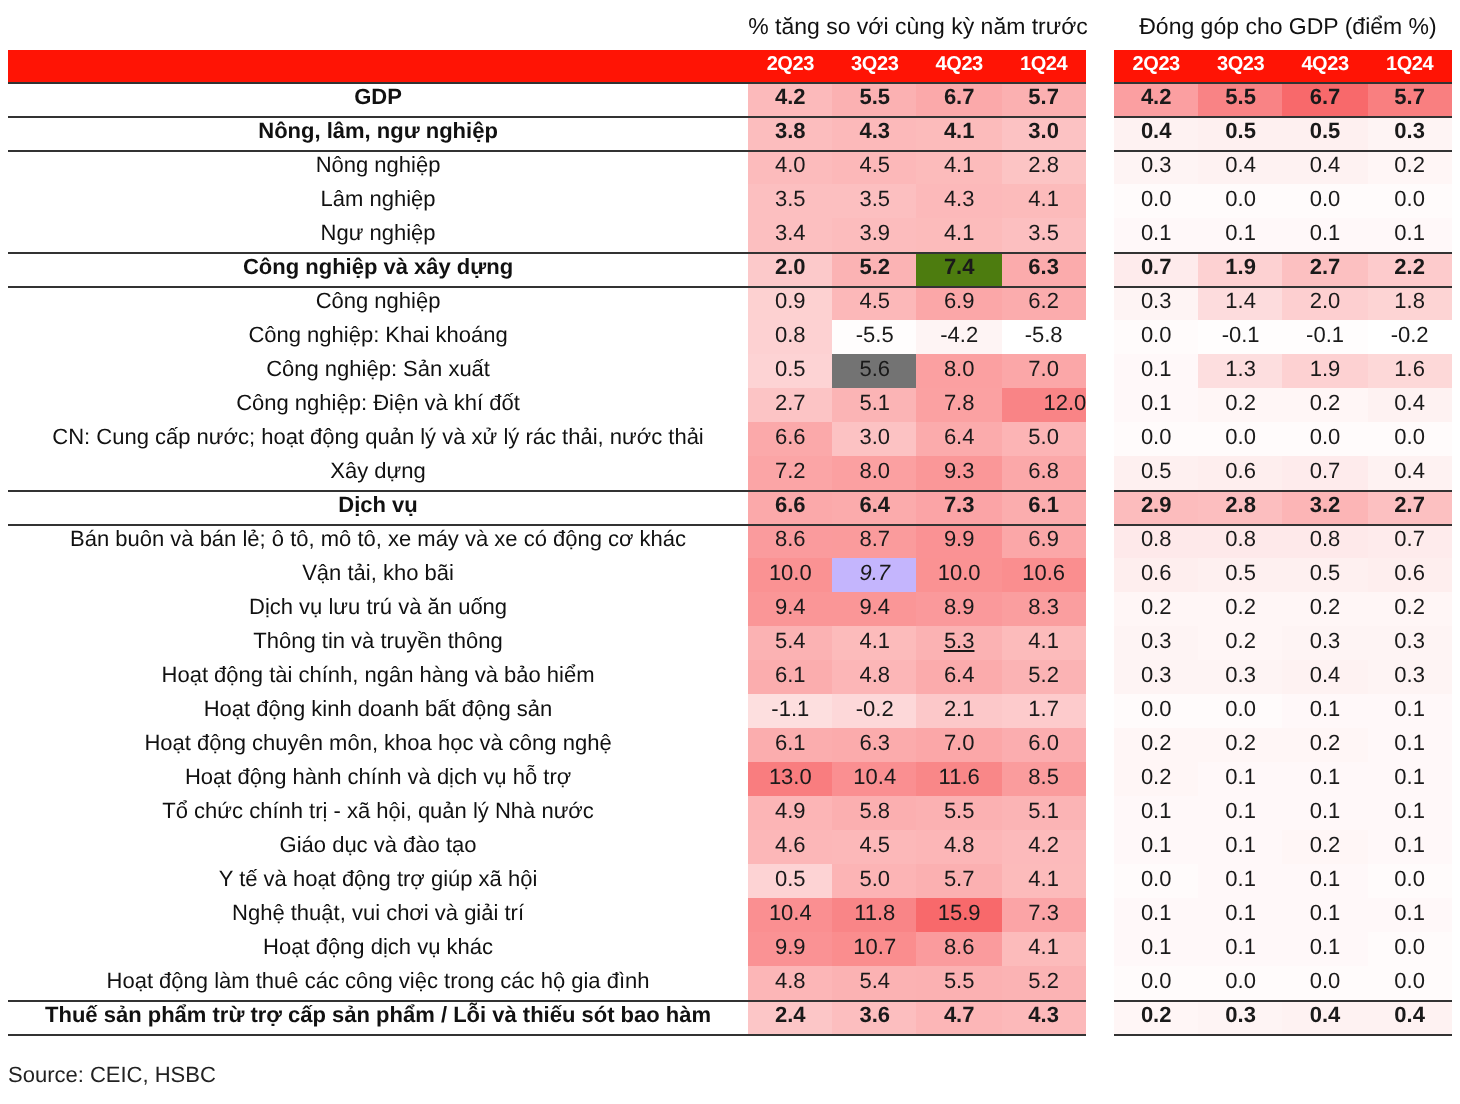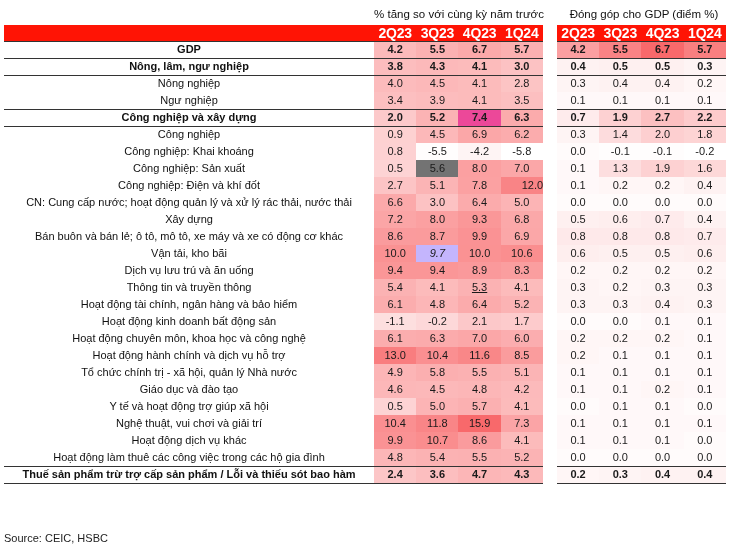--- a/index.html
+++ b/index.html
@@ -52,21 +52,21 @@
   
   col.c-label { width: 368px; }
   col.c-num   { width: 42px;  }
   col.c-gap   { width: 14px;  }
 
   
   tr.hdr td {
     background: #FF1405;
     color: #ffffff;
     font-weight: bold;
-    font-size: 14px;
+    font-size: 10px;
     text-align: center;
     height: 16px;
     letter-spacing: -0.2px;
   }
   tr.hdr td.lbl   { background: #FF1405; }
   tr.hdr td.gapc  { background: #ffffff; }
 
   
   td.lbl {
     text-align: center;
@@ -175,36 +175,48 @@
           <td class="num" style="background: rgb(252, 184, 185);">4.5</td>
           <td class="num" style="background: rgb(252, 187, 187);">4.1</td>
           <td class="num blk-last" style="background: rgb(252, 196, 196);">2.8</td>
           <td class="gapc"></td>
           <td class="num blk-first" style="background: rgb(254, 244, 244);">0.3</td>
           <td class="num" style="background: rgb(254, 242, 242);">0.4</td>
           <td class="num" style="background: rgb(254, 242, 242);">0.4</td>
           <td class="num blk-last" style="background: rgb(255, 246, 246);">0.2</td>
         </tr>
         <tr class="">
+          <td class="lbl">Lâm nghiệp</td>
+          <td class="num blk-first" style="background: rgb(252, 191, 192);">3.5</td>
+          <td class="num" style="background: rgb(252, 191, 192);">3.5</td>
+          <td class="num" style="background: rgb(252, 185, 186);">4.3</td>
+          <td class="num blk-last" style="background: rgb(252, 187, 187);">4.1</td>
+          <td class="gapc"></td>
+          <td class="num blk-first" style="background: rgb(255, 251, 251);">0.0</td>
+          <td class="num" style="background: rgb(255, 251, 251);">0.0</td>
+          <td class="num" style="background: rgb(255, 251, 251);">0.0</td>
+          <td class="num blk-last" style="background: rgb(255, 251, 251);">0.0</td>
+        </tr>
+        <tr class="">
           <td class="lbl">Ngư nghiệp</td>
           <td class="num blk-first" style="background: rgb(252, 191, 192);">3.4</td>
           <td class="num" style="background: rgb(252, 188, 189);">3.9</td>
           <td class="num" style="background: rgb(252, 187, 187);">4.1</td>
           <td class="num blk-last" style="background: rgb(252, 191, 192);">3.5</td>
           <td class="gapc"></td>
           <td class="num blk-first" style="background: rgb(255, 248, 249);">0.1</td>
           <td class="num" style="background: rgb(255, 248, 249);">0.1</td>
           <td class="num" style="background: rgb(255, 248, 249);">0.1</td>
           <td class="num blk-last" style="background: rgb(255, 248, 249);">0.1</td>
         </tr>
         <tr class="bold topline botline">
           <td class="lbl">Công nghiệp và xây dựng</td>
           <td class="num blk-first" style="background: rgb(252, 201, 202);">2.0</td>
           <td class="num" style="background: rgb(251, 179, 180);">5.2</td>
-          <td class="num" style="background: #ec4899; margin-left: 33px;">7.4</td>
+          <td class="num" style="background: #4d7c0f; margin-left: 33px;">7.4</td>
           <td class="num blk-last" style="background: rgb(251, 171, 172);">6.3</td>
           <td class="gapc"></td>
           <td class="num blk-first" style="background: rgb(254, 235, 236);">0.7</td>
           <td class="num" style="background: rgb(253, 209, 210);">1.9</td>
           <td class="num" style="background: rgb(252, 192, 193);">2.7</td>
           <td class="num blk-last" style="background: rgb(253, 203, 204);">2.2</td>
         </tr>
         <tr class="">
           <td class="lbl">Công nghiệp</td>
           <td class="num blk-first" style="background: rgb(253, 209, 209);">0.9</td>
@@ -269,20 +281,32 @@
           <td class="lbl">Xây dựng</td>
           <td class="num blk-first" style="background: rgb(251, 165, 166);">7.2</td>
           <td class="num" style="background: rgb(251, 160, 161);">8.0</td>
           <td class="num" style="background: rgb(250, 151, 152);">9.3</td>
           <td class="num blk-last" style="background: rgb(251, 168, 169);">6.8</td>
           <td class="gapc"></td>
           <td class="num blk-first" style="background: rgb(254, 240, 240);">0.5</td>
           <td class="num" style="background: rgb(254, 238, 238);">0.6</td>
           <td class="num" style="background: rgb(254, 235, 236);">0.7</td>
           <td class="num blk-last" style="background: rgb(254, 242, 242);">0.4</td>
+        </tr>
+        <tr class="bold topline botline">
+          <td class="lbl">Dịch vụ</td>
+          <td class="num blk-first" style="background: rgb(251, 169, 170);">6.6</td>
+          <td class="num" style="background: rgb(251, 171, 172);">6.4</td>
+          <td class="num" style="background: rgb(251, 164, 166);">7.3</td>
+          <td class="num blk-last" style="background: rgb(251, 173, 174);">6.1</td>
+          <td class="gapc"></td>
+          <td class="num blk-first" style="background: rgb(252, 188, 189);">2.9</td>
+          <td class="num" style="background: rgb(252, 190, 191);">2.8</td>
+          <td class="num" style="background: rgb(252, 181, 182);">3.2</td>
+          <td class="num blk-last" style="background: rgb(252, 192, 193);">2.7</td>
         </tr>
         <tr class="">
           <td class="lbl">Bán buôn và bán lẻ; ô tô, mô tô, xe máy và xe có động cơ khác</td>
           <td class="num blk-first" style="background: rgb(250, 155, 157);">8.6</td>
           <td class="num" style="background: rgb(250, 155, 156);">8.7</td>
           <td class="num" style="background: rgb(250, 146, 148);">9.9</td>
           <td class="num blk-last" style="background: rgb(251, 167, 168);">6.9</td>
           <td class="gapc"></td>
           <td class="num blk-first" style="background: rgb(254, 233, 234);">0.8</td>
           <td class="num" style="background: rgb(254, 233, 234);">0.8</td>

